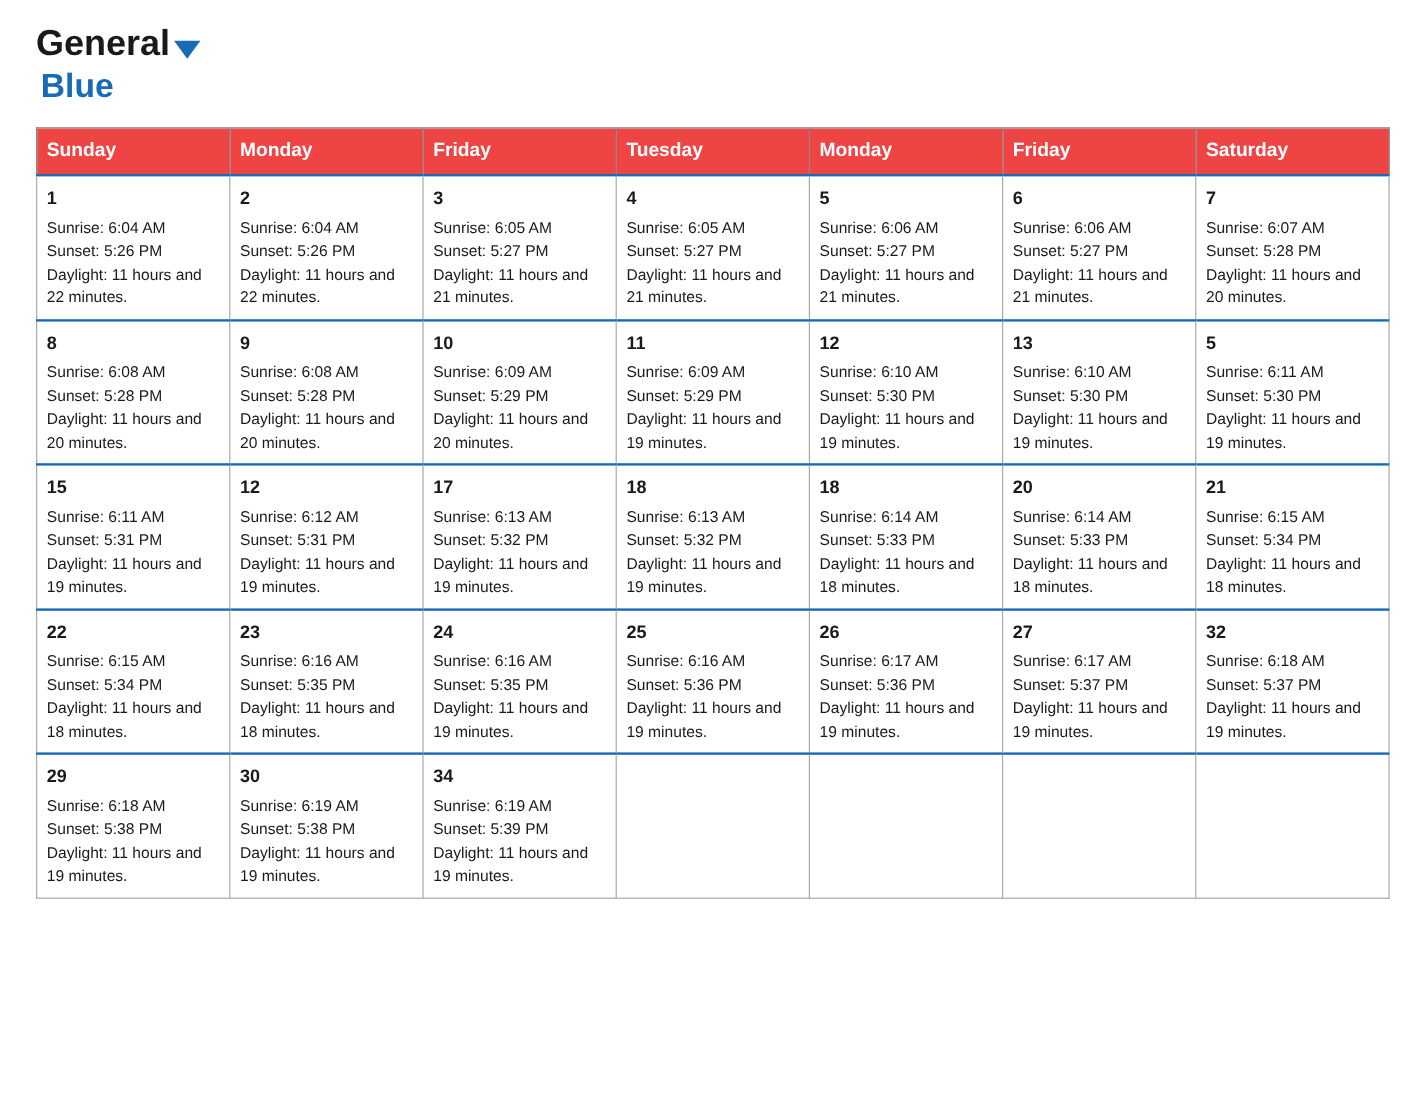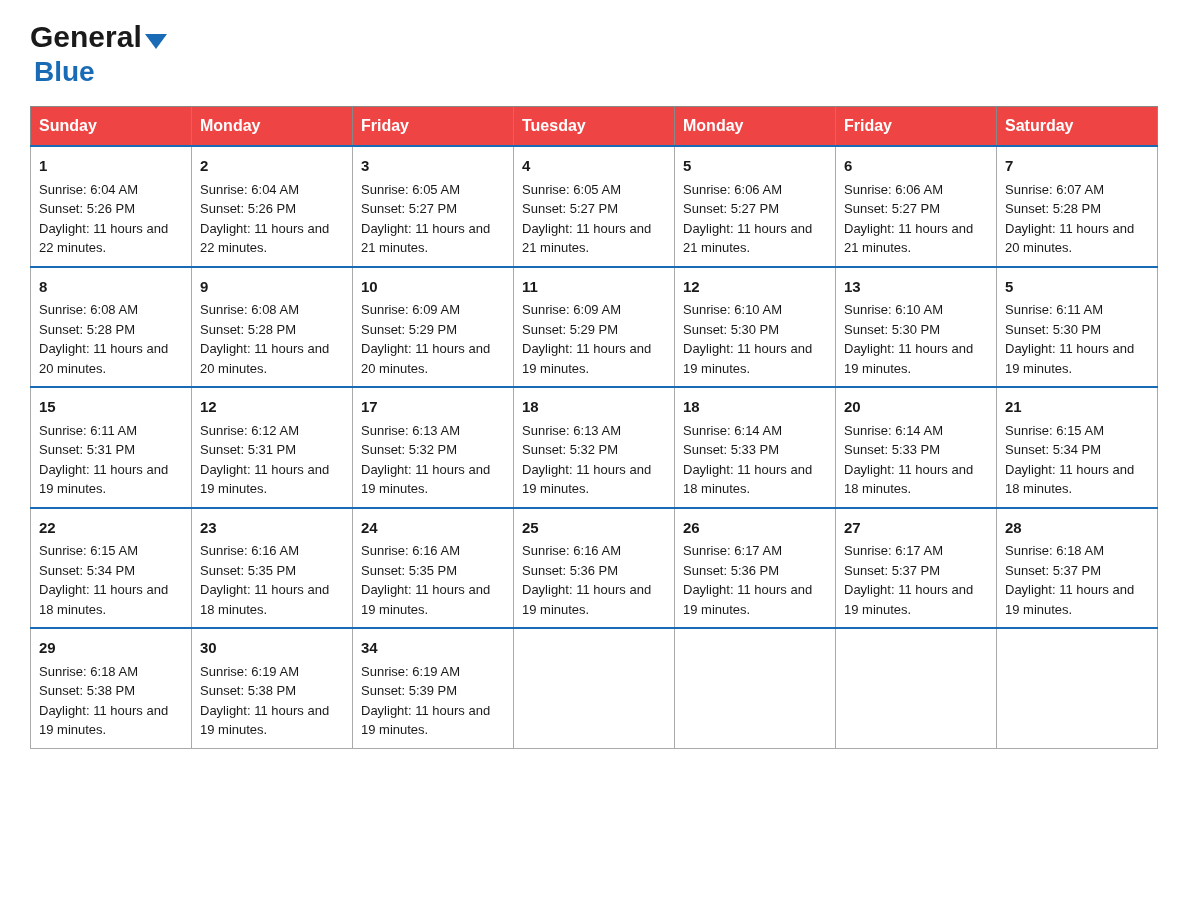--- a/index.html
+++ b/index.html
@@ -130,21 +130,21 @@
         <td><span class="day-number">20</span>Sunrise: 6:14 AM<br>Sunset: 5:33 PM<br>Daylight: 11 hours and 18 minutes.</td>
         <td><span class="day-number">21</span>Sunrise: 6:15 AM<br>Sunset: 5:34 PM<br>Daylight: 11 hours and 18 minutes.</td>
       </tr>
       <tr>
         <td><span class="day-number">22</span>Sunrise: 6:15 AM<br>Sunset: 5:34 PM<br>Daylight: 11 hours and 18 minutes.</td>
         <td><span class="day-number">23</span>Sunrise: 6:16 AM<br>Sunset: 5:35 PM<br>Daylight: 11 hours and 18 minutes.</td>
         <td><span class="day-number">24</span>Sunrise: 6:16 AM<br>Sunset: 5:35 PM<br>Daylight: 11 hours and 19 minutes.</td>
         <td><span class="day-number">25</span>Sunrise: 6:16 AM<br>Sunset: 5:36 PM<br>Daylight: 11 hours and 19 minutes.</td>
         <td><span class="day-number">26</span>Sunrise: 6:17 AM<br>Sunset: 5:36 PM<br>Daylight: 11 hours and 19 minutes.</td>
         <td><span class="day-number">27</span>Sunrise: 6:17 AM<br>Sunset: 5:37 PM<br>Daylight: 11 hours and 19 minutes.</td>
-        <td><span class="day-number">28</span>Sunrise: 6:18 AM<br>Sunset: 5:37 PM<br>Daylight: 11 hours and 19 minutes.</td>
+        <td><span class="day-number">32</span>Sunrise: 6:18 AM<br>Sunset: 5:37 PM<br>Daylight: 11 hours and 19 minutes.</td>
       </tr>
       <tr>
         <td><span class="day-number">29</span>Sunrise: 6:18 AM<br>Sunset: 5:38 PM<br>Daylight: 11 hours and 19 minutes.</td>
         <td><span class="day-number">30</span>Sunrise: 6:19 AM<br>Sunset: 5:38 PM<br>Daylight: 11 hours and 19 minutes.</td>
         <td><span class="day-number">34</span>Sunrise: 6:19 AM<br>Sunset: 5:39 PM<br>Daylight: 11 hours and 19 minutes.</td>
         <td class="empty-cell"></td>
         <td class="empty-cell"></td>
         <td class="empty-cell"></td>
         <td class="empty-cell"></td>
       </tr>

